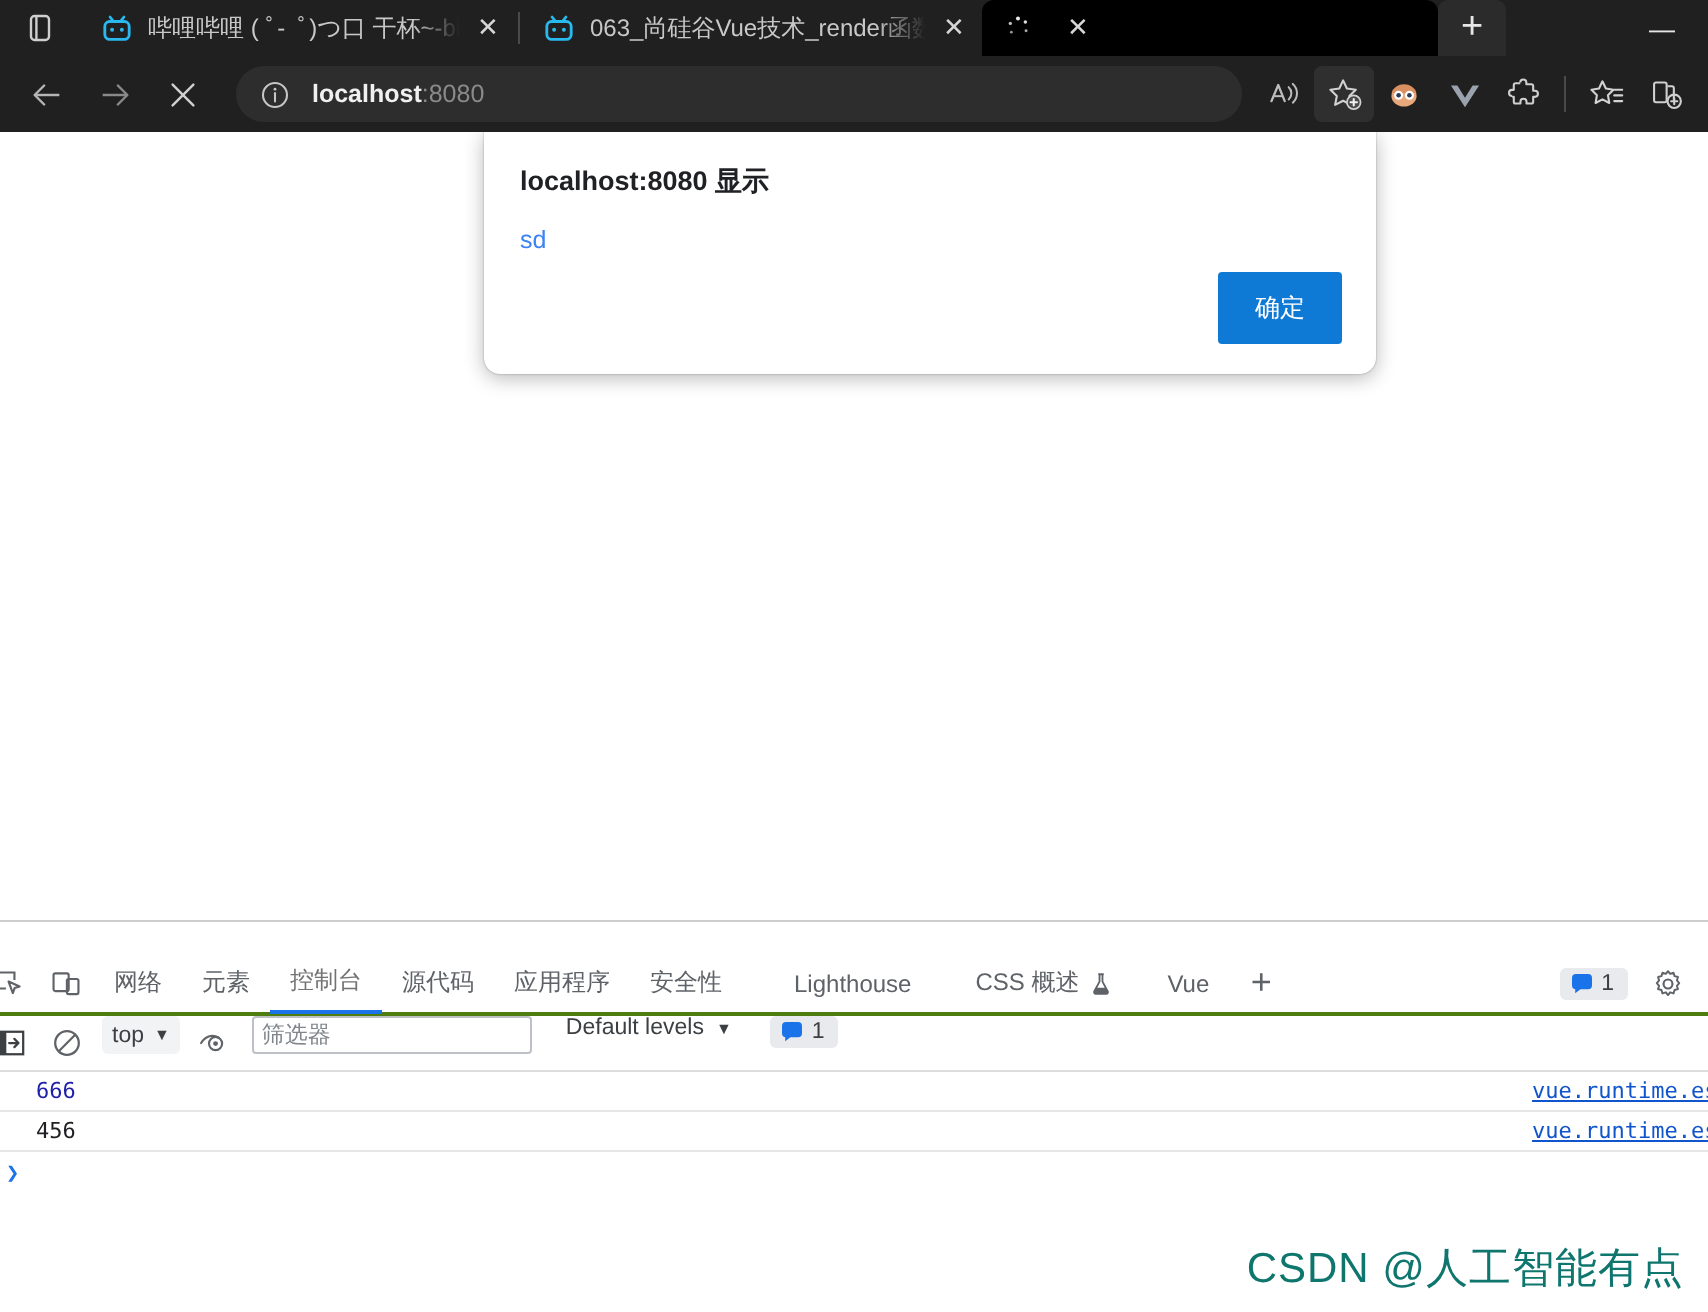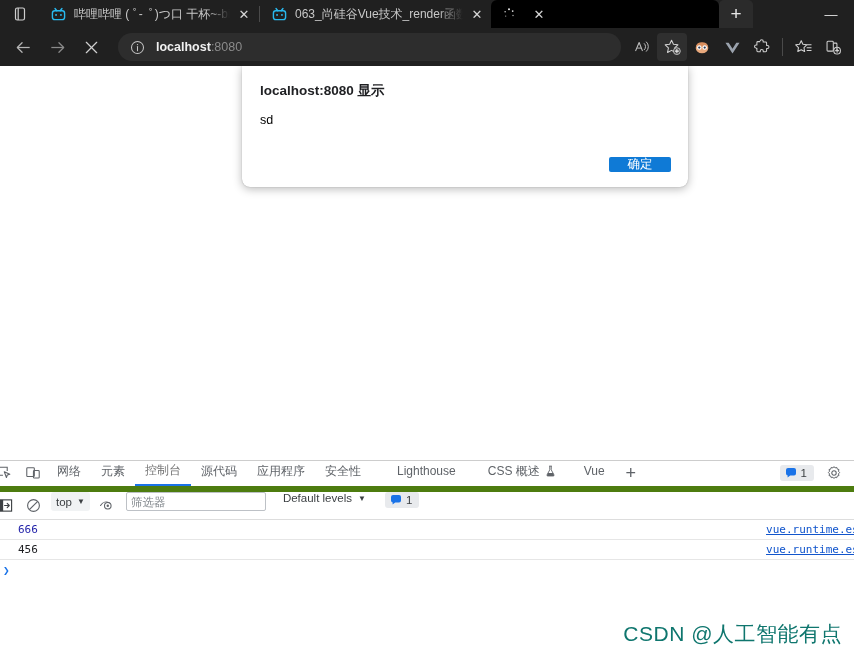--- a/index.html
+++ b/index.html
@@ -208,28 +208,28 @@
     top: 16px;
     font-size: 13.5px;
     font-weight: bold;
     color: #202124;
   }
   .modal-message {
     position: absolute;
     left: 18px;
     top: 47px;
     font-size: 12.5px;
-    color: #000000;
+    color: #3b82f6;
   }
   .modal-ok-btn {
     position: absolute;
     right: 17px;
     bottom: 15px;
     width: 62px;
-    height: 15px;
+    height: 36px;
     background: #0f7ad6;
     color: #ffffff;
     border: none;
     border-radius: 2px;
     font-size: 12.5px;
     font-family: inherit;
     display: flex;
     align-items: center;
     justify-content: center;
     cursor: default;
@@ -243,24 +243,25 @@
     width: 854px;
     height: 196px;
     background: #ffffff;
     border-top: 1px solid #cdcdcd;
     box-sizing: border-box;
     font-size: 12px;
   }
   .dt-tabbar {
     height: 31px;
     display: flex;
-    align-items: flex-end;
-    border-bottom: 6px solid #4d7c0f;
+    align-items: center;
+    border-bottom: 2px solid #4d7c0f;
     padding-left: 0px;
     box-sizing: border-box;
+    margin-top: 16px;
   }
   .dt-icon-btn {
     width: 28px;
     height: 26px;
     display: flex;
     align-items: center;
     justify-content: center;
     color: #5f6368;
     flex: 0 0 auto;
   }

